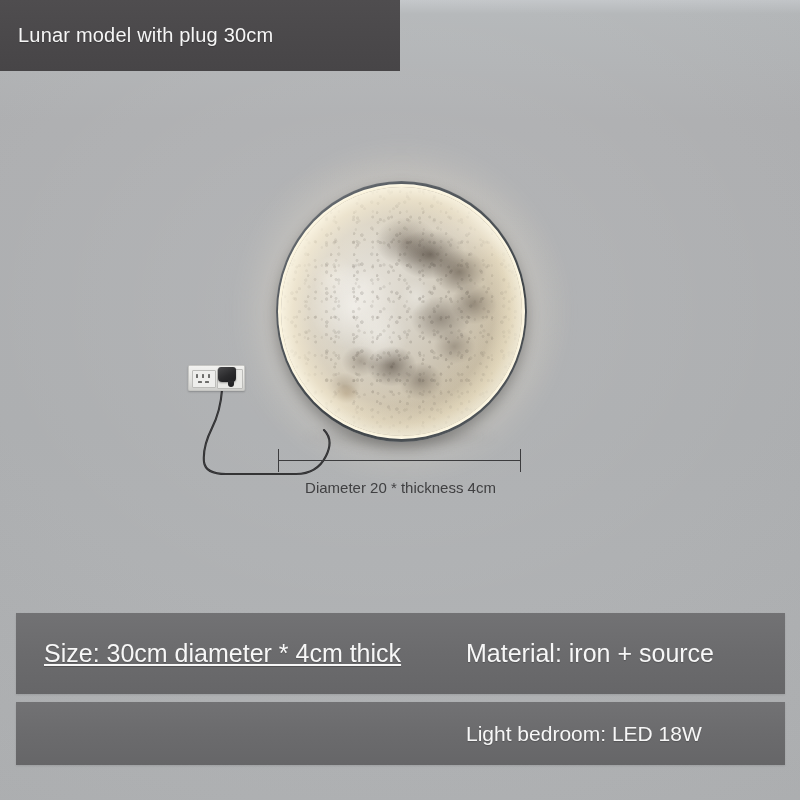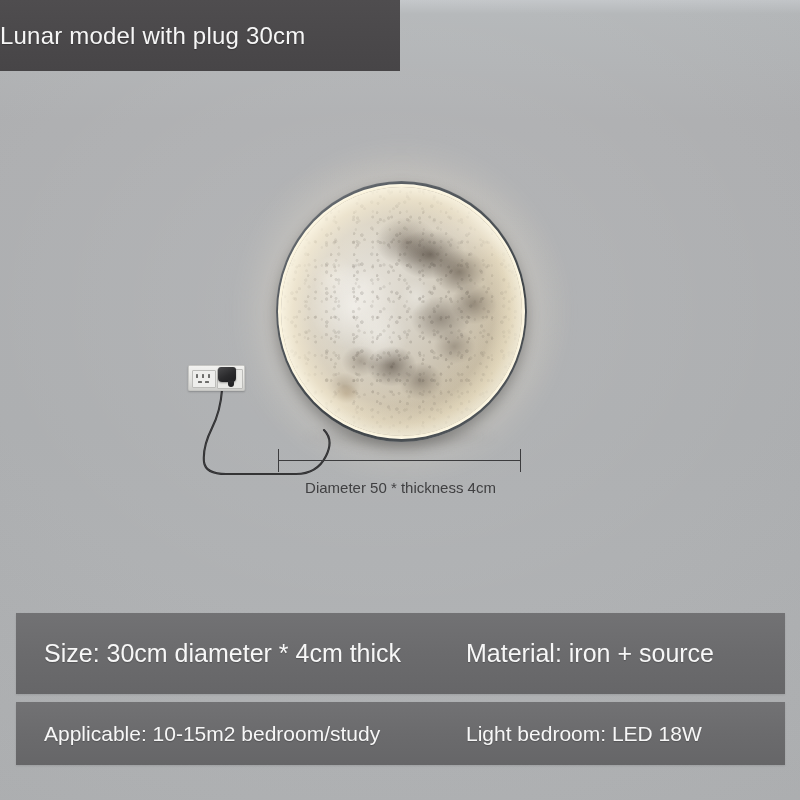--- a/index.html
+++ b/index.html
@@ -43,22 +43,23 @@
     left: 0;
     top: 0;
     width: 400px;
     height: 71px;
     background: linear-gradient(180deg, #4f4d4f 0%, #4a484a 60%, #474547 100%);
     display: flex;
     align-items: center;
   }
   #title-text {
     color: #f6f6f6;
-    font-size: 24px;
+    font-size: 20px;
     letter-spacing: 0.2px;
+    padding-left: 18px;
     white-space: nowrap;
     text-shadow: 0 1px 1px rgba(0,0,0,0.25);
   }
 
   
   #lamp {
     position: absolute;
     left: 276px;
     top: 181px;
     width: 251px;
@@ -330,20 +331,21 @@
     box-shadow: 0 1px 2px rgba(0,0,0,0.10);
   }
   #spec-bar-1 { top: 613px; height: 81px; }
   #spec-bar-2 { top: 702px; height: 63px; }
   .spec-left {
     position: absolute;
     left: 28px;
     color: #f7f7f7;
     white-space: nowrap;
     text-shadow: 0 1px 1px rgba(0,0,0,0.22);
+    text-decoration: underline;
   }
   .spec-right {
     position: absolute;
     left: 450px;
     color: #f7f7f7;
     white-space: nowrap;
     text-shadow: 0 1px 1px rgba(0,0,0,0.22);
   }
   #spec-bar-1 .spec-left, #spec-bar-1 .spec-right { font-size: 25px; }
   #spec-bar-2 .spec-left, #spec-bar-2 .spec-right { font-size: 21px; }
@@ -407,25 +409,24 @@
     <div id="socket-right"></div>
     <div id="plug-body"></div>
     <div id="plug-neck"></div>
   </div>
 
   <div id="dimension">
     <div id="dim-line"></div>
     <div class="dim-tick" id="dim-tick-left"></div>
     <div class="dim-tick" id="dim-tick-right"></div>
   </div>
-  <div id="dim-caption">Diameter 50 * thickness 4cm</div>
+  <div id="dim-caption">Diameter 20 * thickness 4cm</div>
 
   <div class="spec-bar" id="spec-bar-1">
     <span class="spec-left">Size: 30cm diameter * 4cm thick</span>
     <span class="spec-right">Material: iron + source</span>
   </div>
 
   <div class="spec-bar" id="spec-bar-2">
-    <span class="spec-left">Applicable: 10-15m2 bedroom/study</span>
     <span class="spec-right">Light bedroom: LED 18W</span>
   </div>
 
 </div>
 
 </body></html>

